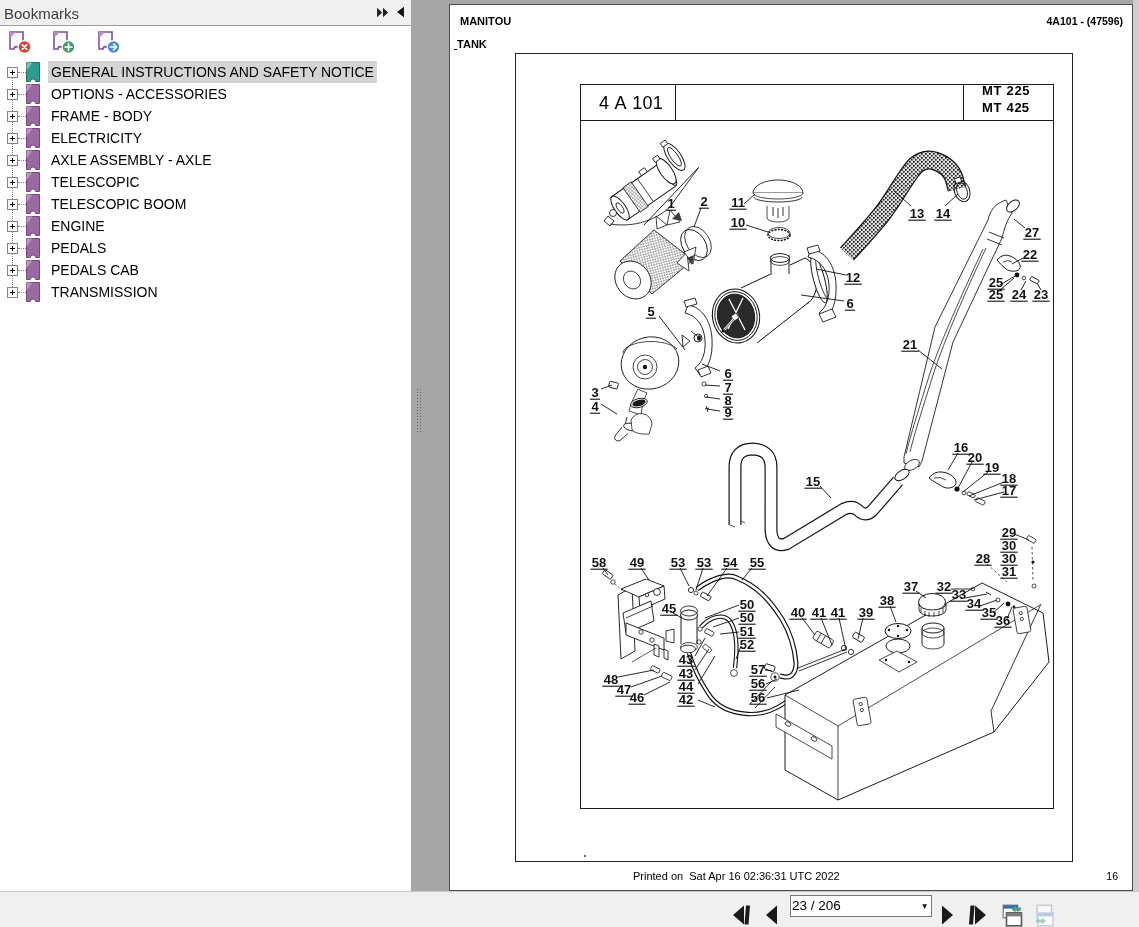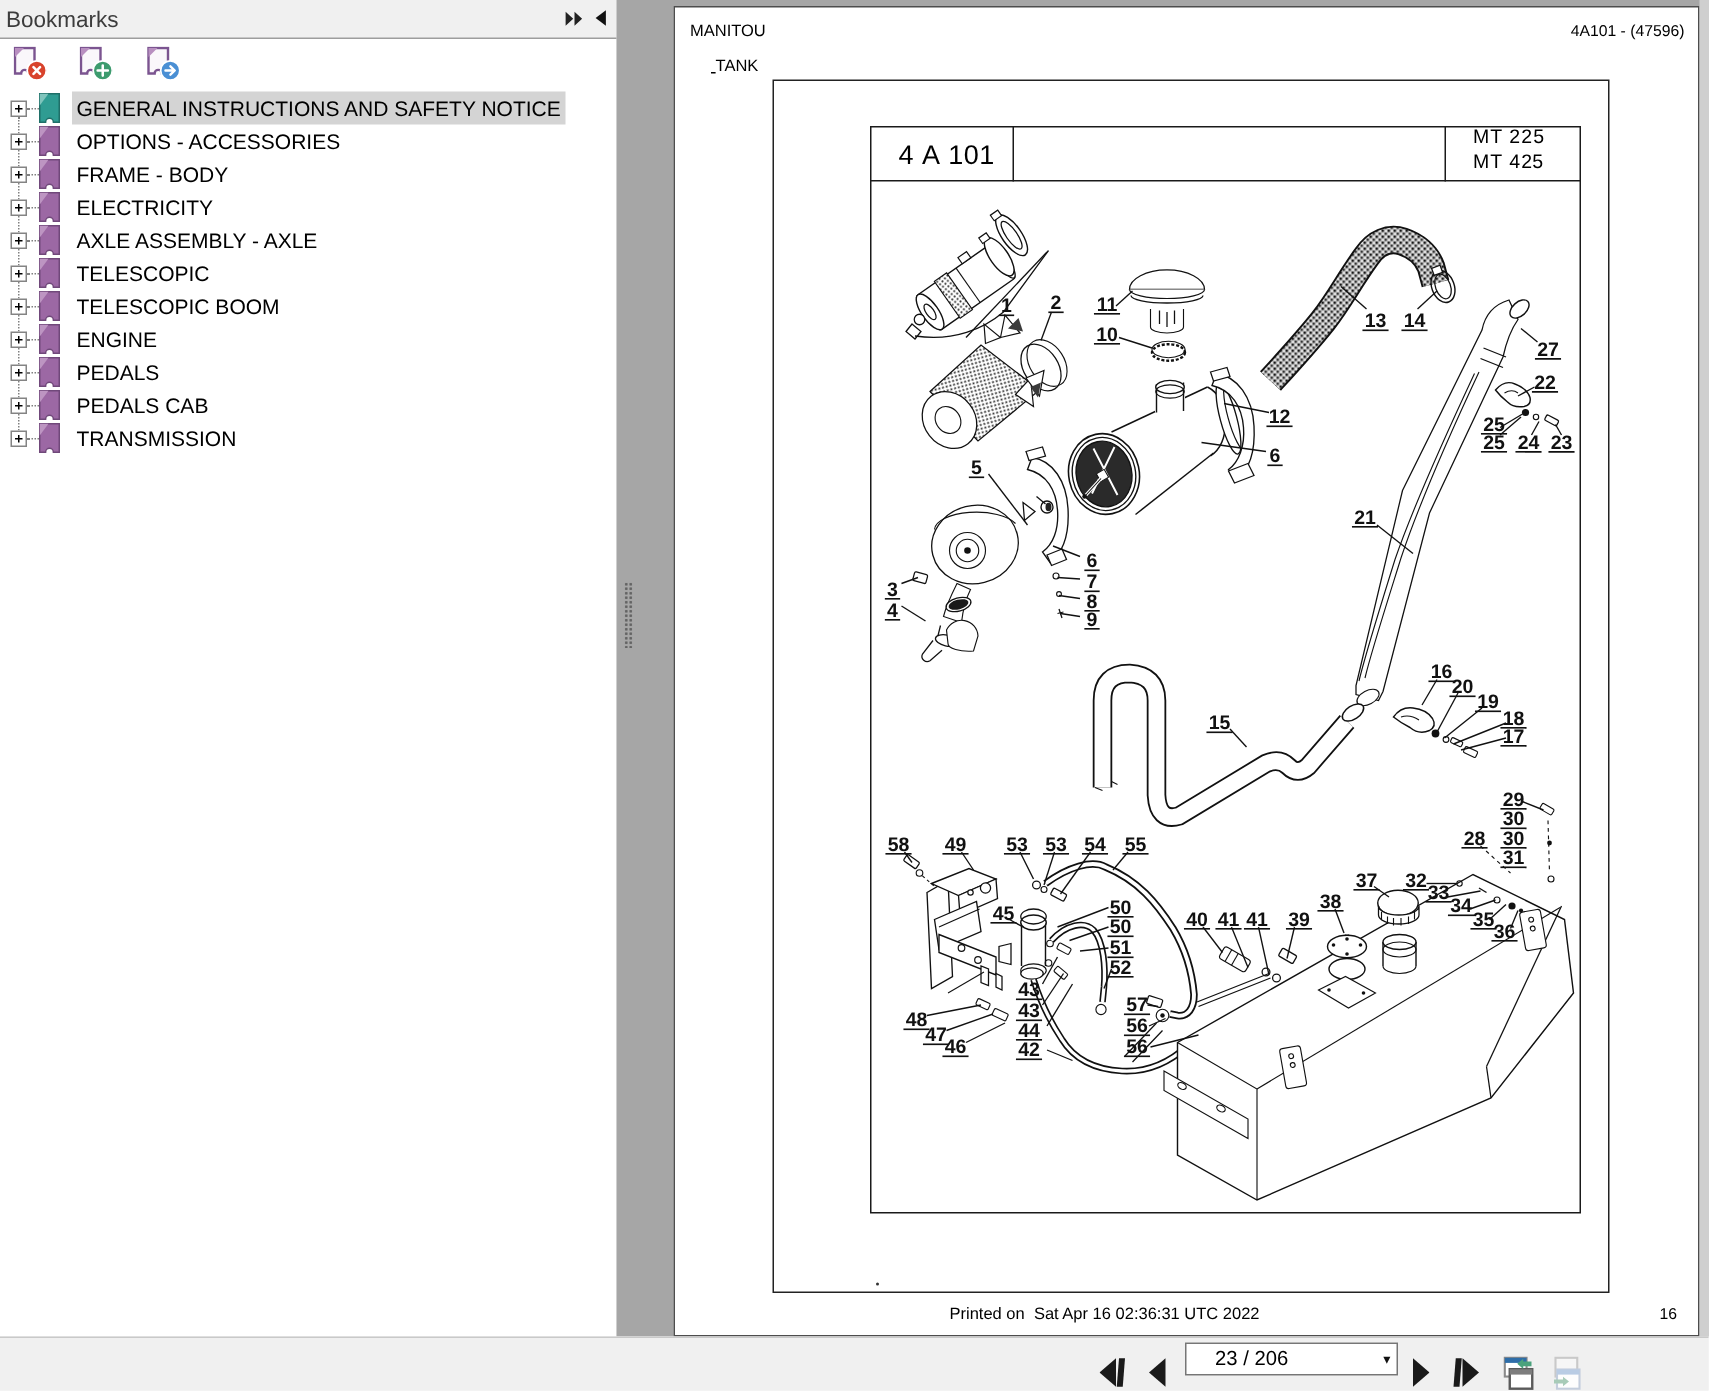--- a/index.html
+++ b/index.html
@@ -9,29 +9,29 @@
  background:linear-gradient(#000,#000) 50% 50%/5px 1px no-repeat,linear-gradient(#000,#000) 50% 50%/1px 5px no-repeat,#fff}
 .hdot{position:absolute;left:18px;width:8px;height:0;border-top:1px dotted #808080}
 .vdot{position:absolute;left:12px;width:0;border-left:1px dotted #808080}
 .bmt{position:absolute;left:51px;height:22px;line-height:22px;font-size:14px;color:#000;white-space:pre}
 .bmt.sel{background:#d4d4d4;padding:0 3px;left:48px}
 #docarea{position:absolute;left:411px;top:0;width:728px;height:891px;background:#a6a6a6}
 #splitdots{position:absolute;left:5px;top:388px;width:6px;height:44px;
  background-image:radial-gradient(circle,#636363 0.8px,transparent 1px);background-size:3px 3px}
 #page{position:absolute;left:38px;top:4px;width:684px;height:887px;background:#fff;border:1px solid #4d4d4d}
 .pt{position:absolute;color:#000;font-size:11px;white-space:pre}
-.pt.b{font-weight:normal}
+.pt.b{font-weight:bold}
 #outerframe{position:absolute;left:65px;top:48px;width:558px;height:809px;border:1px solid #222}
 #innerframe{position:absolute;left:130px;top:79px;width:474px;height:725px;border:1.4px solid #1a1a1a}
 #titlerow{position:absolute;left:130px;top:115px;width:474px;height:0;border-top:1.4px solid #1a1a1a}
 #tb1{position:absolute;left:225px;top:79px;width:0;height:37px;border-left:1.4px solid #1a1a1a}
 #tb2{position:absolute;left:513px;top:79px;width:0;height:37px;border-left:1.4px solid #1a1a1a}
 #toolbar{position:absolute;left:0;top:891px;width:1139px;height:36px;background:#f0f0f0;border-top:1px solid #c9c9c9}
 #pagebox{position:absolute;left:790px;top:3px;width:142px;height:22px;background:#fff;border:1px solid #767676;
- font-size:13.5px;padding:2px 0 0 19px;color:#000}
+ font-size:13.5px;padding:2px 0 0 1px;color:#000}
 #dd{position:absolute;right:4px;top:4px;font-size:9.5px;color:#111}
 #rstrip{position:absolute;left:1133px;top:0;width:6px;height:891px;background:#cfcfcf}
 </style></head>
 <body>
 
 <div id="sidebar">
  <div id="sbhead">Bookmarks
    <svg style="position:absolute;right:21px;top:7px" width="14" height="11" viewBox="0 0 16 13">
      <path d="M1,1 L7,6.5 L1,12 Z M8,1 L14,6.5 L8,12 Z" fill="#222"></path>
    </svg>
@@ -135,21 +135,21 @@
       <path d="M0.5,0.5 L6.3,0.5 L0.5,8.4 Z" fill="#bd95c2"></path>
     </svg>
     <div class="bmt" style="top:281px">TRANSMISSION</div>
 </div>
 
 <div id="docarea">
   <div id="splitdots"></div>
   <div id="page">
     <div class="pt b" style="left:10px;top:10px">MANITOU</div>
     <div class="pt b" style="right:9px;top:10px;font-size:10.5px">4A101 - (47596)</div>
-    <div class="pt b" style="left:24px;top:33px"><span style="text-decoration:underline">&nbsp;</span>TANK</div>
+    <div class="pt b" style="left:4px;top:33px"><span style="text-decoration:underline">&nbsp;</span>TANK</div>
     <div id="outerframe"></div>
     <div id="innerframe"></div>
     <div id="titlerow"></div>
     <div id="tb1"></div>
     <div id="tb2"></div>
     <div class="pt" style="left:149px;top:88px;font-size:18px;letter-spacing:0.3px;word-spacing:1px">4 A 101</div>
     <div class="pt b" style="left:532px;top:78px;font-size:13px;letter-spacing:0.7px;line-height:16.5px">MT 225<br>MT 4<span style="letter-spacing:0">2</span>5</div>
     <div class="pt" style="left:183px;top:865px;font-size:11px">Printed on&nbsp;&nbsp;Sat Apr 16 02:36:31 UTC 2022</div>
     <div class="pt" style="right:14px;top:865px;font-size:10.5px">16</div>
     <svg width="683" height="887" viewBox="449 4 683 887" style="position:absolute;left:0;top:0" shape-rendering="geometricPrecision">

